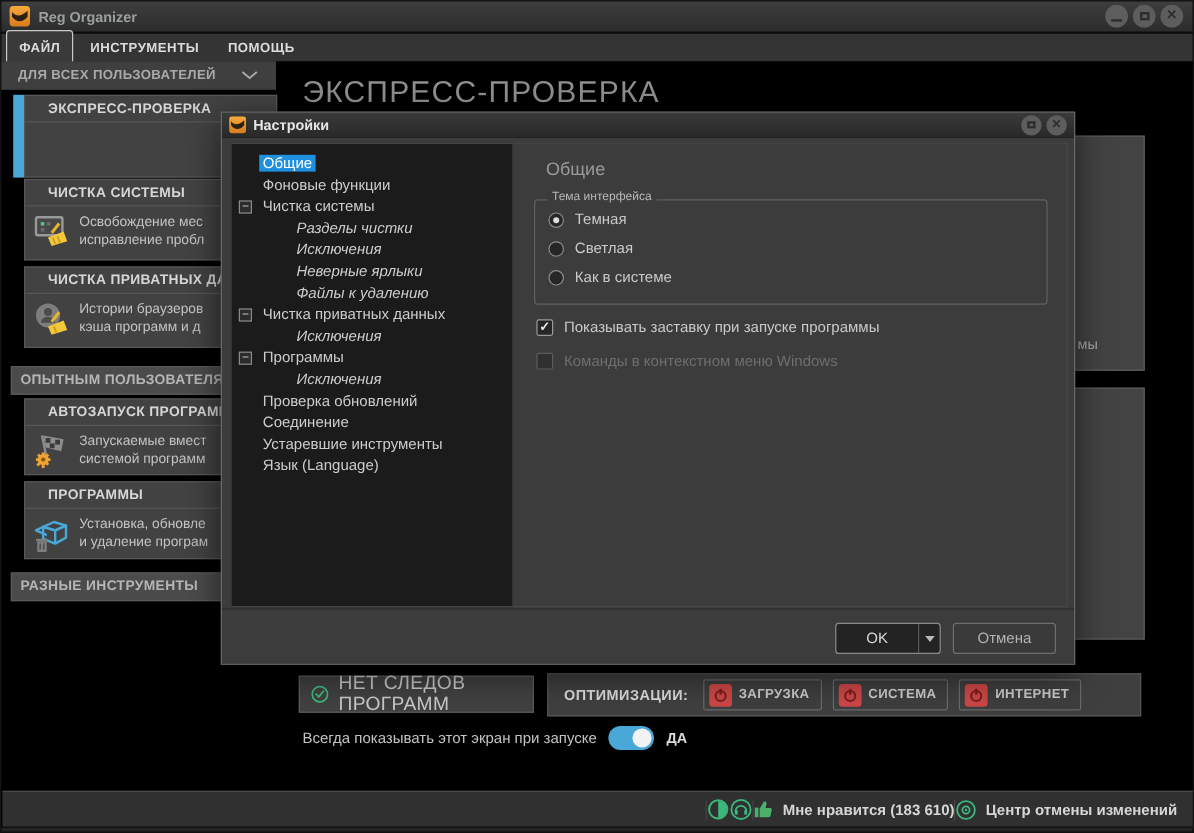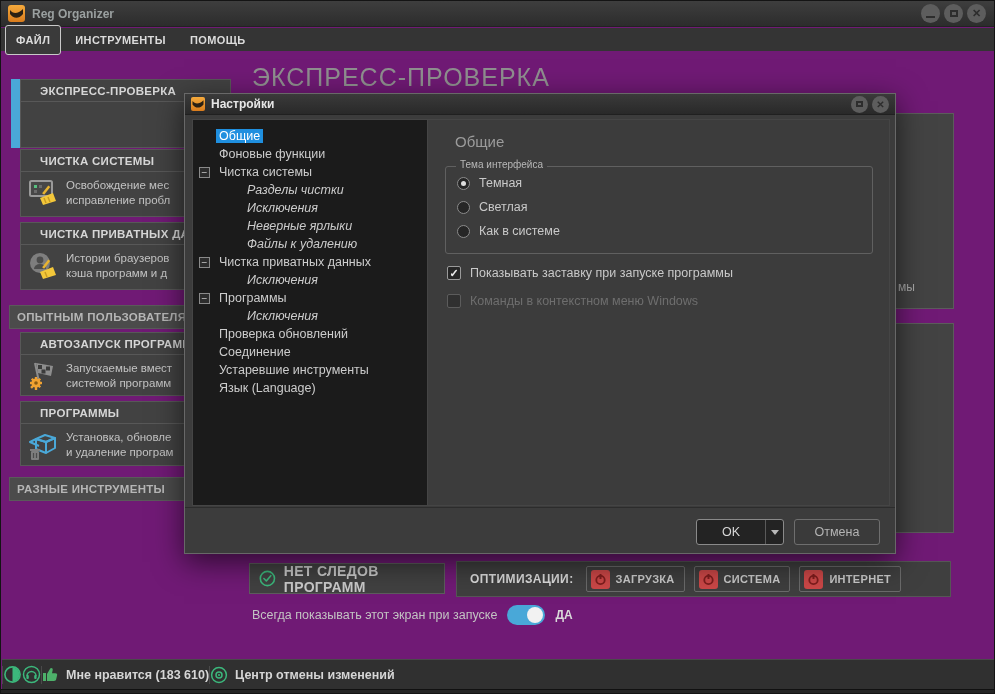--- a/index.html
+++ b/index.html
@@ -1,18 +1,18 @@
 <!DOCTYPE html>
 <html><head>
 <meta charset="utf-8">
 <style>
   * { box-sizing: border-box; margin: 0; padding: 0; }
   html,body { background:#1a1a1a; }
   body { font-family:"Liberation Sans", sans-serif; }
-  .window { position:relative; width:995px; height:694px; background:#701a75;
+  .window { position:relative; width:995px; height:694px; background:#000000;
             border:1px solid #141414; overflow:hidden; }
   .abs { position:absolute; }
 
   
   .titlebar { left:0; top:0; width:100%; height:26px;
     background:linear-gradient(#3e3e3e,#2c2c2c); border-bottom:1px solid #222;
     display:flex; align-items:center; }
   .applogo { width:17px; height:17px; margin-left:7px; border-radius:3px;
     background:linear-gradient(#f5aa3c,#d97c1d); position:relative; overflow:hidden; flex:0 0 auto;}
   .applogo svg { position:absolute; left:0; top:0; }
@@ -51,38 +51,38 @@
     color:#b6b6b6; font-size:11.5px; font-weight:bold; display:flex; align-items:center;
     padding-left:7px; letter-spacing:.3px; white-space:nowrap; overflow:hidden;}
 
   
   .bgpanel { background:#434343; border:1px solid #5c5c5c; }
   .bgfrag { color:#a9a9a9; font-size:12px; }
 
   
   .notraces { left:248px; top:562px; width:196px; height:31px; background:#414141;
     border:1px solid #5d5d5d; display:flex; align-items:center; gap:8px; padding-left:9px;}
-  .notraces span { color:#c9c9c9; font-size:14px; font-weight:bold; letter-spacing:.3px;}
+  .notraces span { color:#c9c9c9; font-size:16px; font-weight:normal; letter-spacing:.3px;}
   .optbox { left:455px; top:560px; width:495px; height:36px; background:#3f3f3f; border:1px solid #565656;
     display:flex; align-items:center; }
   .optlabel { color:#dadada; font-size:12px; font-weight:bold; margin-left:13px; letter-spacing:.4px;}
   .optbtn { height:26px; background:#3e3e3e; border:1px solid #6a6a6a; border-radius:2px;
     display:flex; align-items:center; gap:6px; padding:0 9px 0 4px; margin-left:9px; }
   .optbtn span { color:#c9c9c9; font-size:11px; font-weight:bold; letter-spacing:.3px;}
   .badge { width:19px; height:19px; border-radius:3px; background:#cb4747;
     display:flex; align-items:center; justify-content:center; }
   .togglerow { left:251px; top:603px; height:22px; display:flex; align-items:center; gap:10px;}
   .togglerow .tl { color:#c3c3c3; font-size:12.5px; }
   .toggle { width:38px; height:20px; border-radius:10px; background:#49a8d8; position:relative;}
   .knob { position:absolute; right:2px; top:2px; width:16px; height:16px; border-radius:50%; background:#f2f2f2;}
   .tval { color:#dadada; font-size:12px; font-weight:bold; }
 
   
   .statusbar { left:1px; top:658px; width:993px; height:30px; background:#303030;
-    border-top:1px solid #4a4a4a; display:flex; align-items:center; justify-content:flex-start;
+    border-top:1px solid #4a4a4a; display:flex; align-items:center; justify-content:flex-end;
     padding-right:14px; gap:0;}
   .statusbar .sep { width:1px; height:18px; background:#1f1f1f; border-right:1px solid #4a4a4a;}
   .sbicon { display:flex; align-items:center; }
   .sbtext { color:#d6d6d6; font-size:12.5px; font-weight:bold; }
   .bottomedge { left:0; top:688px; width:100%; height:6px; background:#242424; border-top:1px solid #111;}
 
   
   .dialog { left:183px; top:92px; width:712px; height:461px; background:#3c3c3c;
     border:1px solid #686868; box-shadow:0 8px 28px rgba(0,0,0,.6); z-index:10; }
   .dtitle { height:21px; background:linear-gradient(#3a3a3a,#292929); border-bottom:1px solid #202020;
@@ -159,20 +159,26 @@
       <div class="wbtn">✕</div>
     </div>
   </div>
 
   <div class="abs menubar">
     <span class="menuitem active">ФАЙЛ</span>
     <span class="menuitem">ИНСТРУМЕНТЫ</span>
     <span class="menuitem">ПОМОЩЬ</span>
   </div>
 
+  <div class="abs filterbar">
+    <span>ДЛЯ ВСЕХ ПОЛЬЗОВАТЕЛЕЙ</span>
+    <svg width="16" height="9" viewBox="0 0 16 9">
+      <polyline points="2,2 8,7 14,2" fill="none" stroke="#a9a9a9" stroke-width="1.6"></polyline>
+      </svg>
+  </div>
 
   <div class="abs maintitle">ЭКСПРЕСС-ПРОВЕРКА</div>
 
   <div class="abs bgpanel" style="left:545px; top:112px; width:408px; height:196px;"></div>
   <div class="abs bgpanel" style="left:545px; top:322px; width:408px; height:210px;"></div>
   <div class="abs bgfrag" style="left:897px; top:279px;">мы</div>
 
   <div class="abs accentbar"></div>
 
   <div class="abs sitem" style="top:78px; height:69px;">

